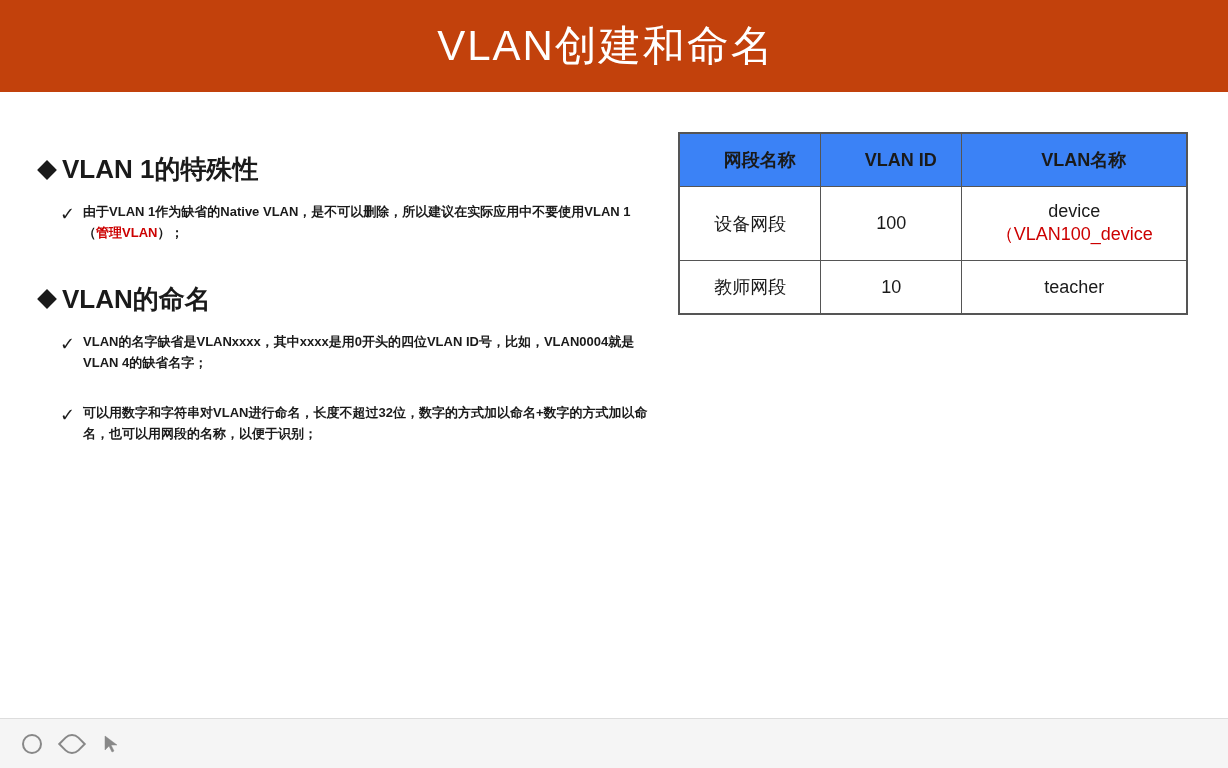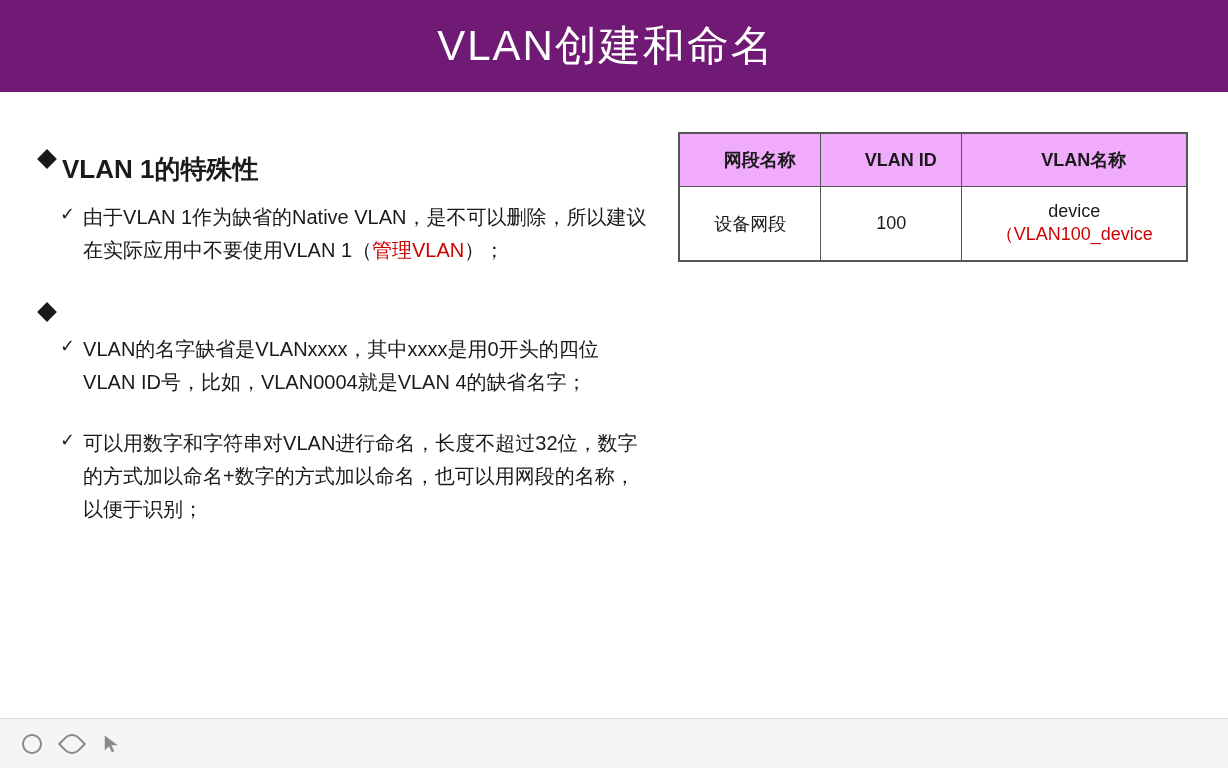--- a/index.html
+++ b/index.html
@@ -9,21 +9,21 @@
       height: 768px;
       background: #ffffff;
       font-family: "Microsoft YaHei", "PingFang SC", "Heiti SC", sans-serif;
       overflow: hidden;
       position: relative;
     }
 
     
     .header-bar {
       width: 100%;
-      background: #701a75;
+      background: #c2410c;
       padding: 18px 16px 18px 0;
       text-align: center;
     }
 
     .header-title {
       font-size: 42px;
       color: #ffffff;
       font-weight: 400;
       letter-spacing: 2px;
     }
@@ -41,21 +41,21 @@
     .left-column {
       flex: 1;
       display: flex;
       flex-direction: column;
       gap: 0px;
     }
 
     
     .section-heading {
       display: flex;
-      align-items: flex-start;
+      align-items: center;
       gap: 8px;
       margin-bottom: 14px;
       margin-top: 10px;
     }
 
     .bullet-diamond {
       width: 14px;
       height: 14px;
       background: #1a1a1a;
       transform: rotate(45deg);
@@ -79,23 +79,24 @@
     }
 
     .checkmark {
       font-size: 18px;
       color: #1a1a1a;
       flex-shrink: 0;
       margin-top: 2px;
     }
 
     .bullet-text {
-      font-size: 20px;
+      font-size: 13px;
       color: #1a1a1a;
       line-height: 1.65;
+      font-weight: bold;
     }
 
     .red-text {
       color: #cc0000;
     }
 
     
     .right-column {
       width: 510px;
       flex-shrink: 0;
@@ -109,21 +110,21 @@
     }
 
     .vlan-table th, .vlan-table td {
       border: 1px solid #555;
       text-align: center;
       padding: 14px 10px;
       font-size: 18px;
     }
 
     .vlan-table th {
-      background: #f0abfc;
+      background: #3b82f6;
       font-weight: 600;
       color: #1a1a1a;
       padding-left: 29px;
     }
 
     .vlan-table td {
       color: #1a1a1a;
       font-weight: 400;
     }
 
@@ -204,20 +205,21 @@
       <span class="checkmark">✓</span>
       <span class="bullet-text">
         由于VLAN 1作为缺省的Native VLAN，是不可以删除，所以建议在实际应用中不要使用VLAN 1（<span class="red-text">管理VLAN</span>）；
       </span>
     </div>
 
     <div class="section-gap"></div>
 
     <div class="section-heading">
       <div class="bullet-diamond"></div>
+      <span class="section-heading-text">VLAN的命名</span>
     </div>
 
     <div class="bullet-item">
       <span class="checkmark">✓</span>
       <span class="bullet-text">
         VLAN的名字缺省是VLANxxxx，其中xxxx是用0开头的四位VLAN ID号，比如，VLAN0004就是VLAN 4的缺省名字；
       </span>
     </div>
 
     <div class="section-gap"></div>
@@ -241,20 +243,25 @@
         </tr>
       </thead>
       <tbody>
         <tr>
           <td>设备网段</td>
           <td>100</td>
           <td>
             device<br><span class="cell-red">（VLAN100_device</span>
           </td>
         </tr>
+        <tr>
+          <td>教师网段</td>
+          <td>10</td>
+          <td>teacher</td>
+        </tr>
       </tbody>
     </table>
   </div>
 
 </div>
 
 <div class="bottom-bar">
   <div class="bottom-icon">
     <div class="icon-circle"></div>
   </div>

